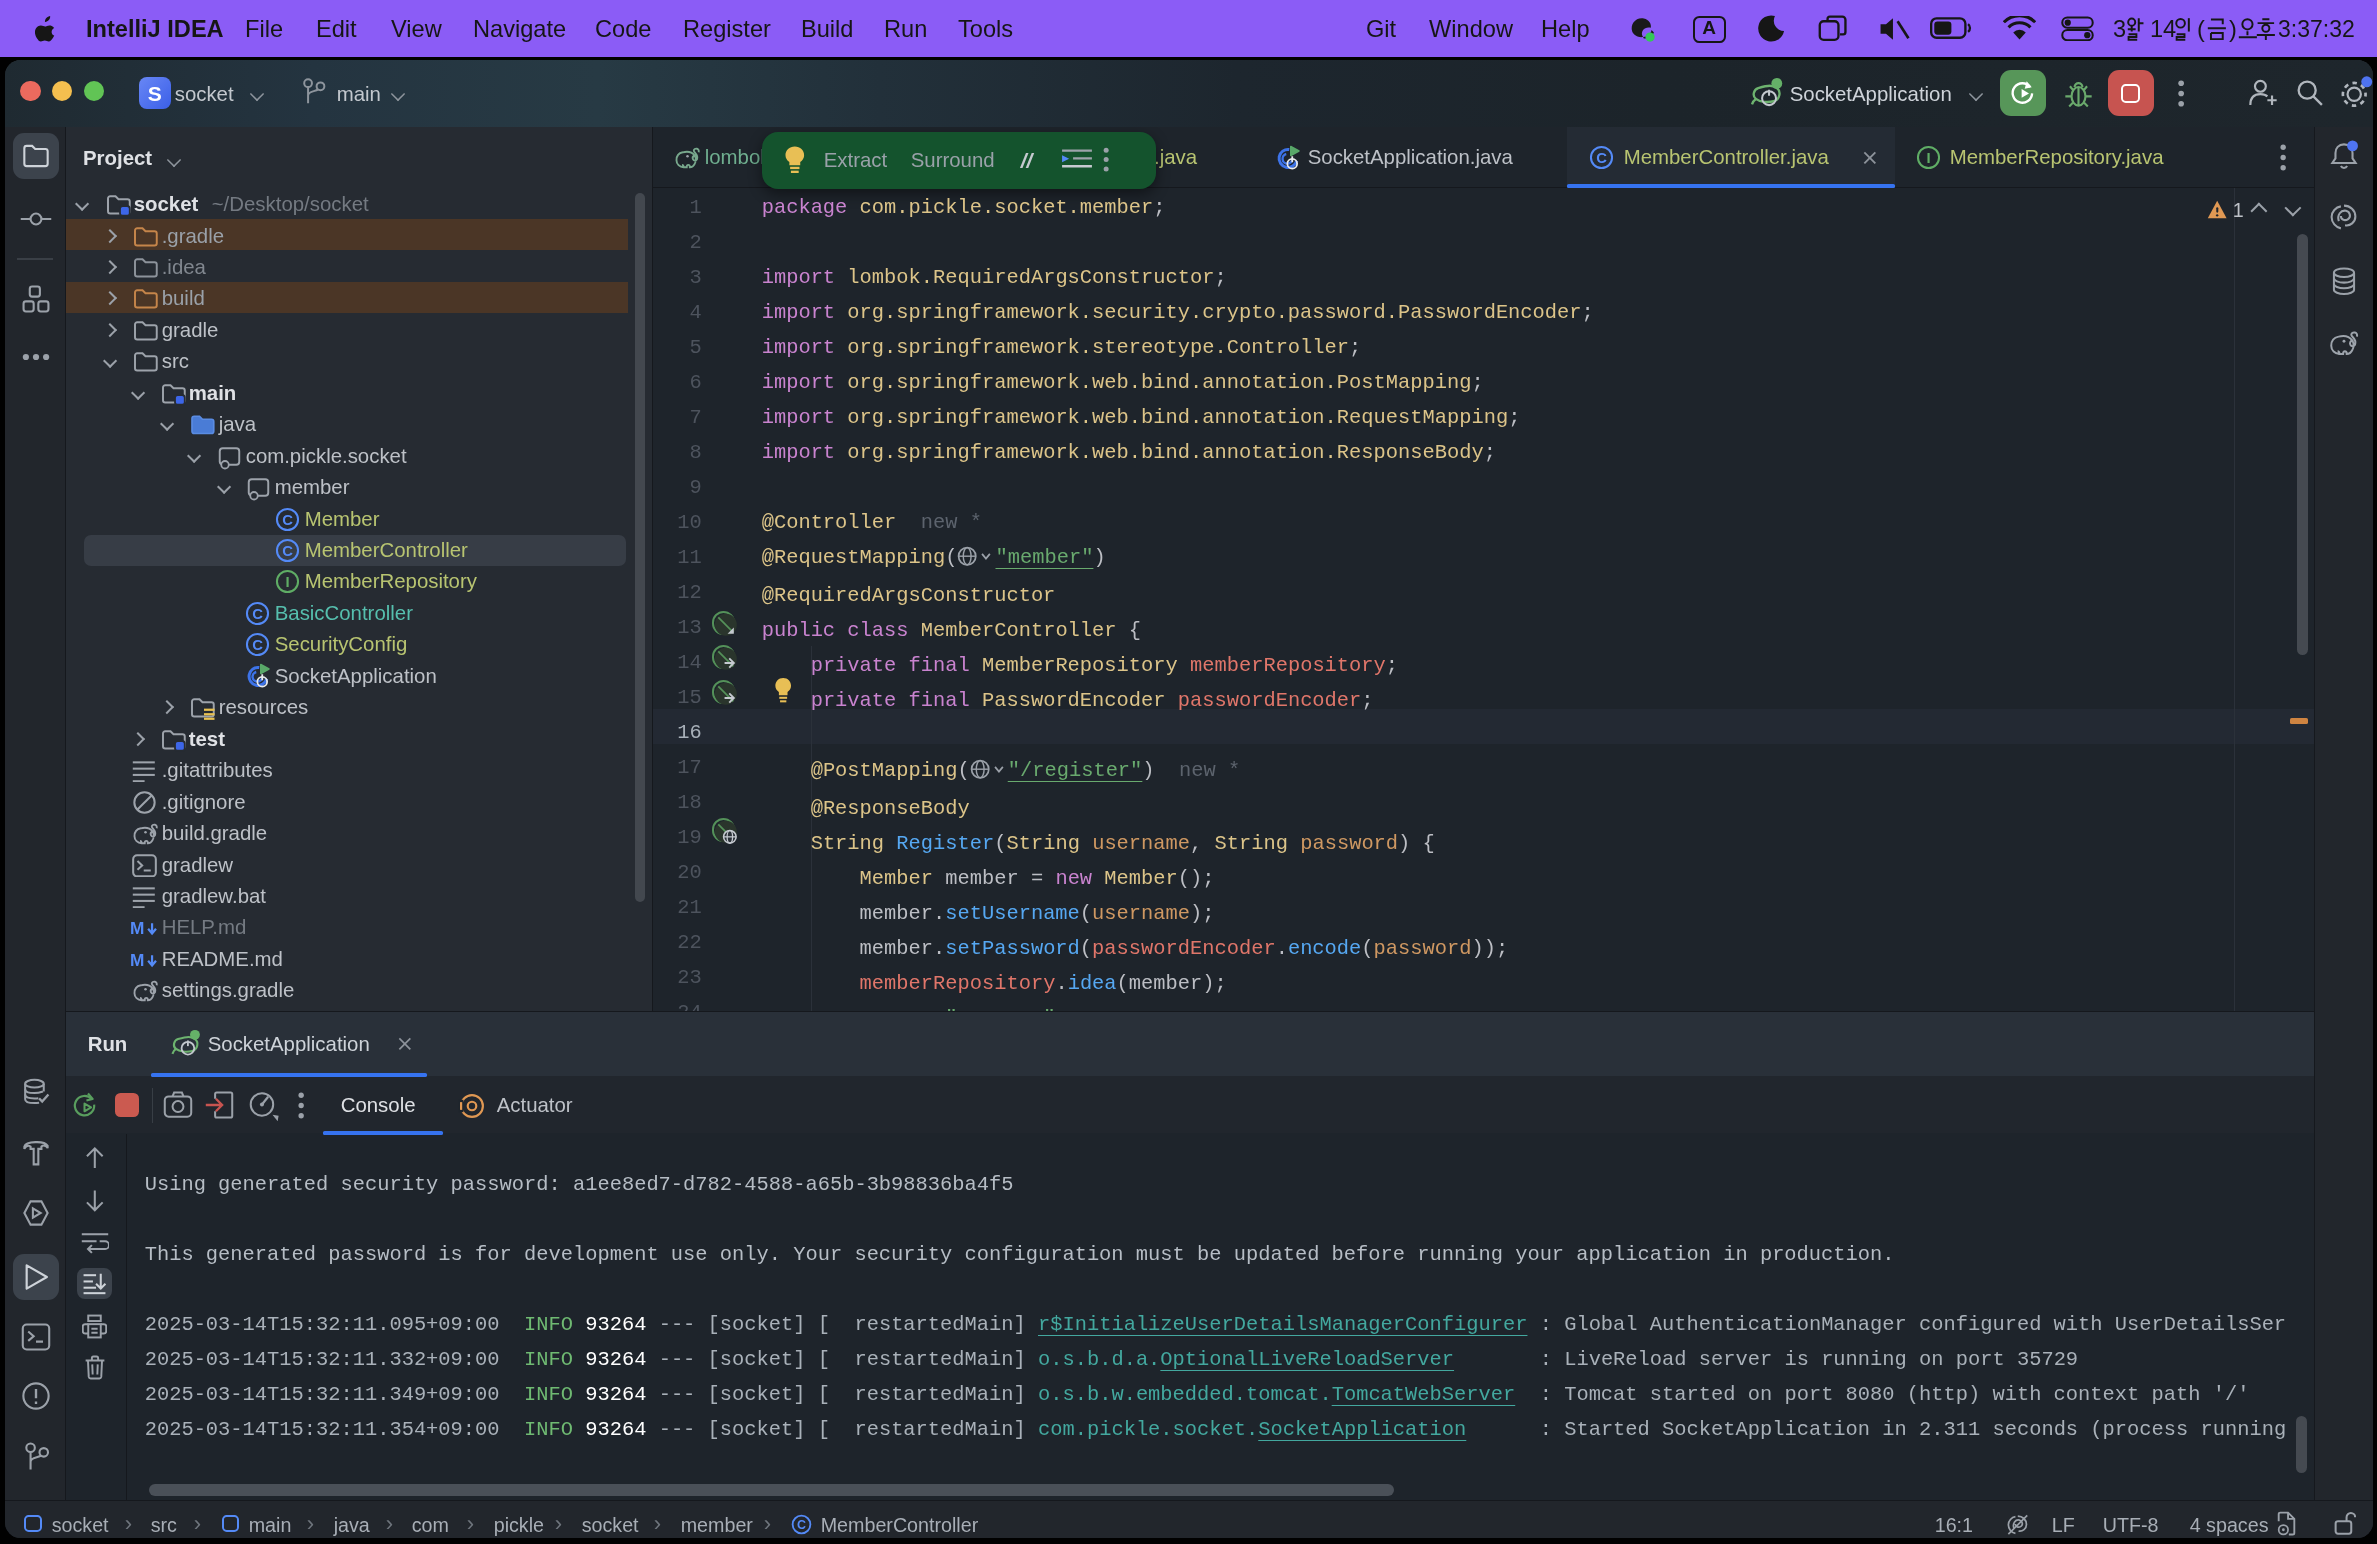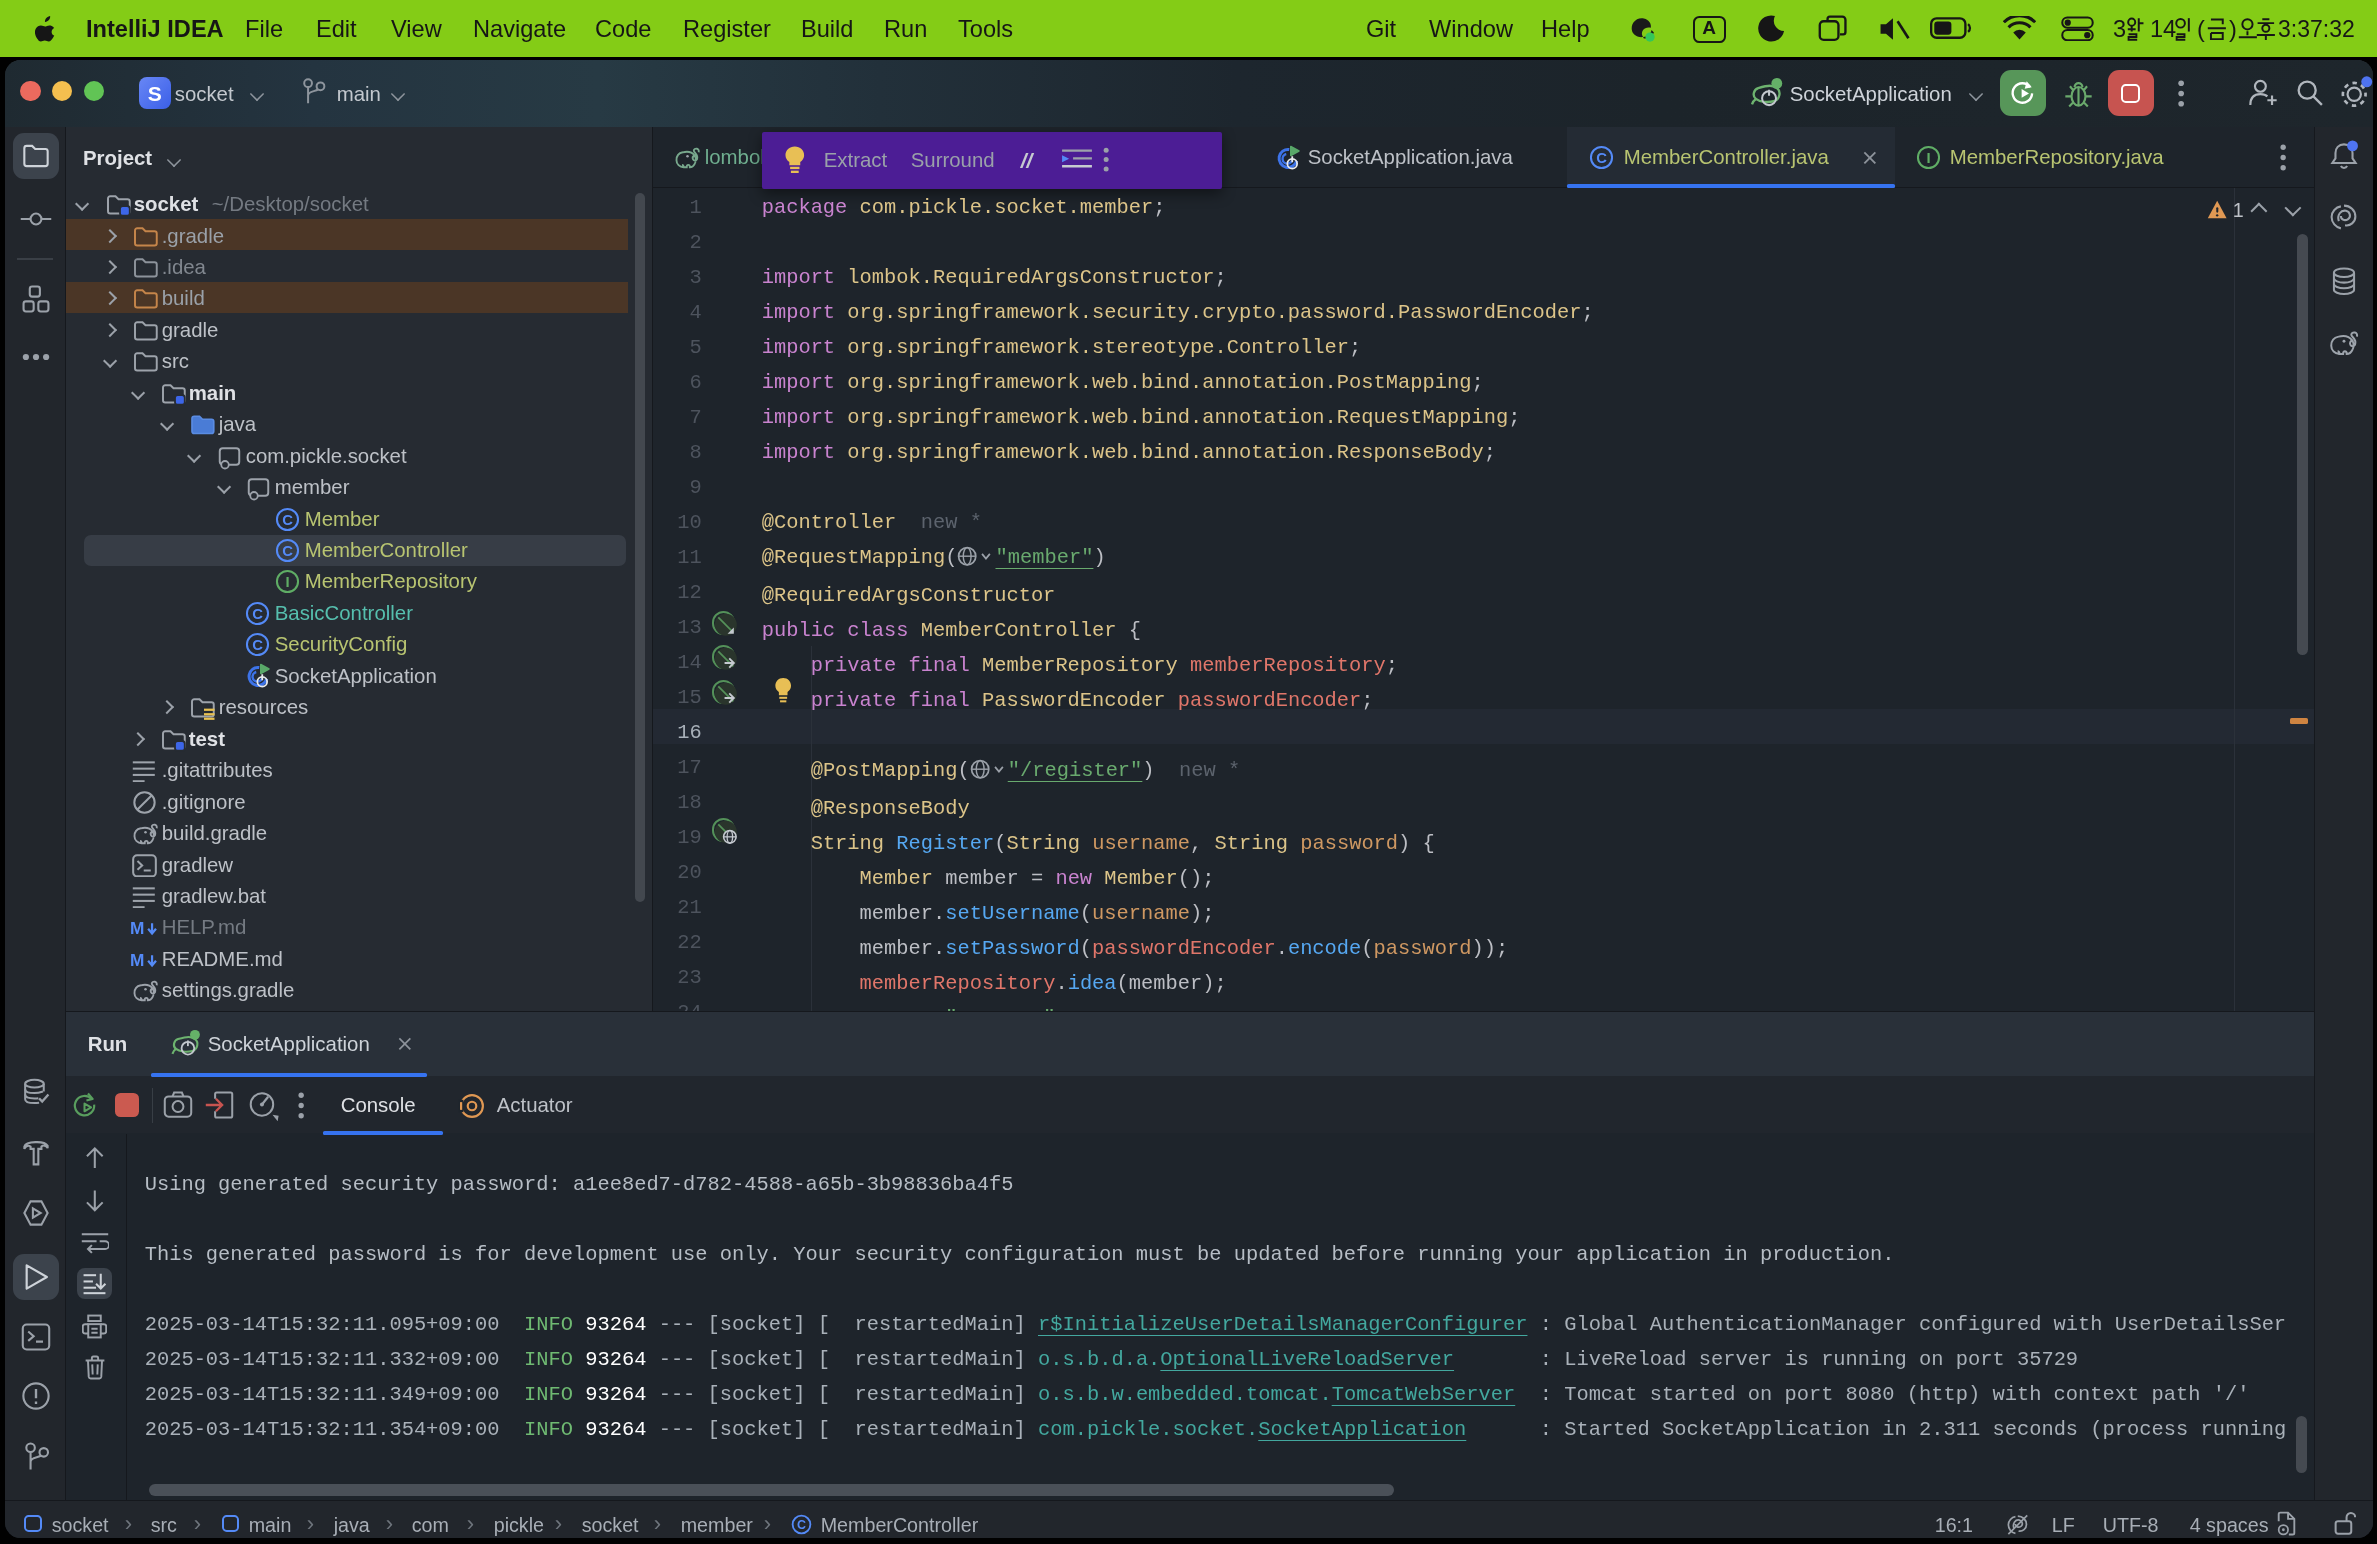--- a/index.html
+++ b/index.html
@@ -2,21 +2,21 @@
 <html style="font-size:12.6px"><head>
 <meta charset="utf-8">
 <style>
 * { margin:0; padding:0; box-sizing:border-box; }
 html,body { width:2377px; height:1544px; background:#010101; overflow:hidden; }
 body { font-family:"Liberation Sans", sans-serif; -webkit-font-smoothing:antialiased; }
 .abs { position:absolute; }
 .mono { font-family:"Liberation Mono", monospace; }
 svg { display:block; }
 
-#menubar { position:absolute; left:0; top:0; width:2377px; height:57px; background:#84cc16; color:#161616; }
+#menubar { position:absolute; left:0; top:0; width:2377px; height:57px; background:#8b5cf6; color:#161616; }
 #menubar .mi { position:absolute; top:0; height:57px; line-height:58px; font-size:23.6px; white-space:nowrap; }
 
 #win { position:absolute; left:4.7px; top:60px; width:2368px; height:1478px; background:#1e242b; border-radius:15.7px; overflow:hidden; box-shadow:inset 0 0.8px 0 rgba(255,255,255,.08); }
 #titlebar { position:absolute; left:0; top:0; width:2368px; height:67px;
   background:linear-gradient(90deg,#1f2a31 0%,#243440 13%,#273a44 25%,#22303a 37%,#1d262e 52%,#1c242a 70%,#1e262c 100%); }
 .tl { position:absolute; top:21px; width:20.4px; height:20.4px; border-radius:50%; }
 .tbtxt { position:absolute; font-size:20.4px; color:#c3c8ce; top:0; height:67px; line-height:68px; white-space:nowrap; }
 .chev { position:absolute; width:14px; height:14px; border-right:2px solid #8d949c; border-bottom:2px solid #8d949c; transform:rotate(45deg) scale(.72); }
 #main { position:absolute; left:0; top:67px; width:2368px; height:1373px; }
 #lstripe { position:absolute; left:0; top:0; width:61px; height:1373px; background:#22262c; border-right:0.8px solid #15181d; }
@@ -573,21 +573,21 @@
           </svg>
         <span class="tab" style="left:1297px;color:#b8c471">MemberRepository.java</span>
         <svg class="abs" style="left:1627px;top:17.3px" width="6.3" height="27" viewBox="0 0 8 34">
             <g fill="#9ba1a9">
               <circle cx="4" cy="4" r="3.4"></circle>
               <circle cx="4" cy="17" r="3.4"></circle>
               <circle cx="4" cy="30" r="3.4"></circle>
             </g>
           </svg>
 
-        <div class="abs" style="left:109px;top:4.7px;width:460px;height:57px;background:#4c1d95;border-radius:2px;box-shadow:0 4.7px 14px rgba(0,0,0,.45)">
+        <div class="abs" style="left:109px;top:4.7px;width:394px;height:57px;background:#14532d;border-radius:16px;box-shadow:0 4.7px 14px rgba(0,0,0,.45)">
           <svg class="abs" style="left:21px;top:13.4px" width="23.6" height="28" viewBox="0 0 30 36">
               <path d="M15 2 C8 2 3 7 3 13 C3 17 5 20 8 22 L8 26 L22 26 L22 22 C25 20 27 17 27 13 C27 7 22 2 15 2z" fill="#e8bf55"></path>
               <rect x="9" y="28" width="12" height="3" fill="#e8bf55"></rect>
               <rect x="10" y="33" width="10" height="3" fill="#e8bf55"></rect>
             </svg>
           <span class="abs" style="left:62px;top:0;height:57px;line-height:57px;font-size:20.4px;color:#9aa1a9">Extract</span>
           <span class="abs" style="left:149px;top:0;height:57px;line-height:57px;font-size:20.4px;color:#9aa1a9">Surround</span>
           <span class="abs" style="left:259px;top:0;height:57px;line-height:57px;font-size:21px;color:#c6cad0;font-style:italic;font-weight:bold">//</span>
           <svg class="abs" style="left:300px;top:17.3px" width="30" height="22" viewBox="0 0 38 28">
               <g stroke="#9da3ab" stroke-width="3">

